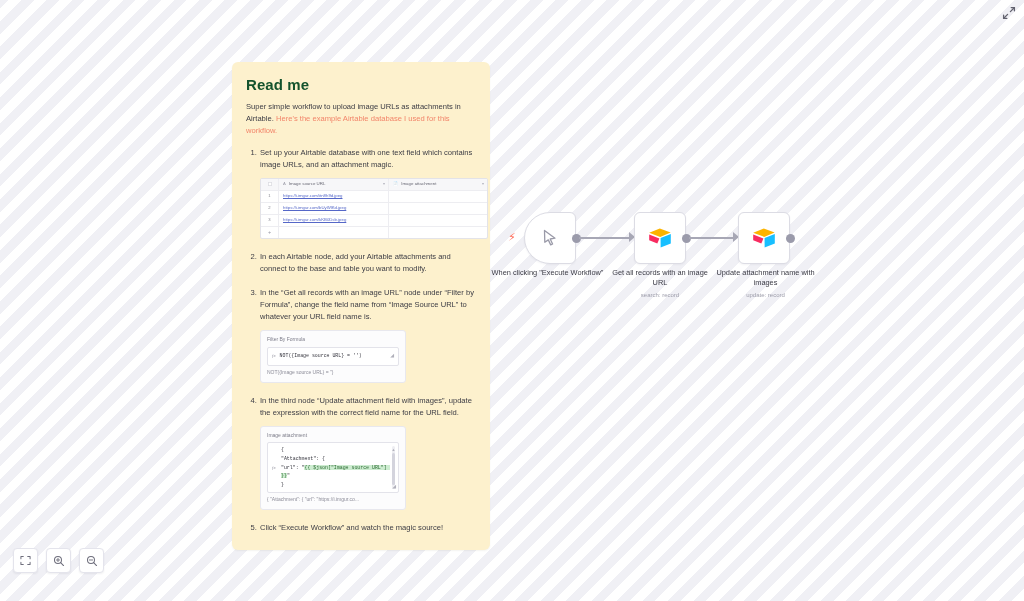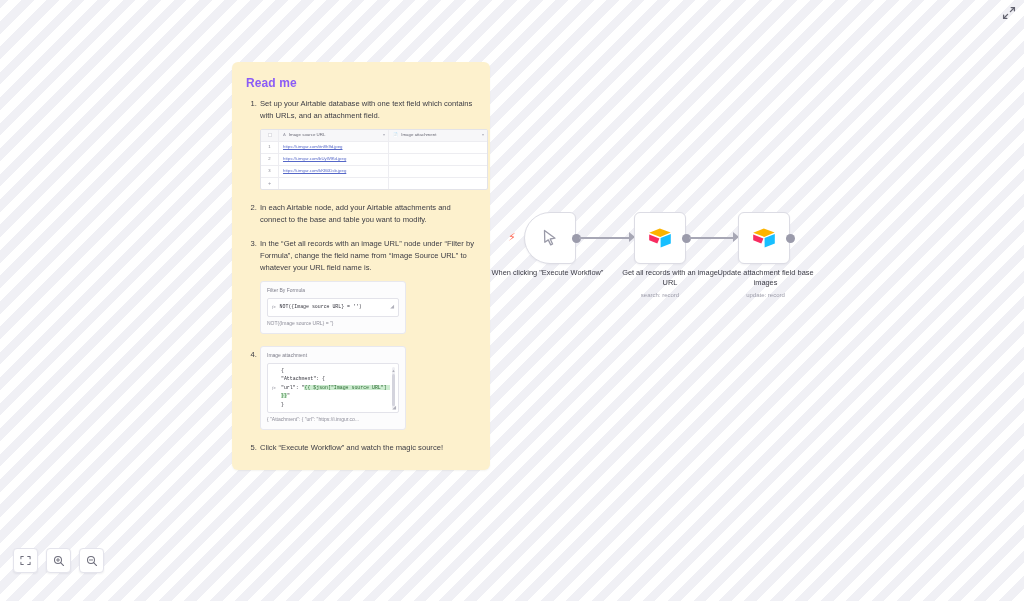--- a/index.html
+++ b/index.html
@@ -35,21 +35,21 @@
 
   
   .sticky{
     position:absolute;left:232px;top:62px;width:258px;
     background:#fdf1cd;border-radius:6px;
     padding:14px 14px 16px 14px;
     box-sizing:border-box;
     box-shadow:0 1px 2px rgba(70,60,20,.06);
   }
   .sticky h1{
-    margin:0 0 8px 0;font-size:12px;font-weight:700;color:#8b5cf6;
+    margin:0 0 8px 0;font-size:15px;font-weight:700;color:#14532d;
     letter-spacing:.1px;
   }
   .sticky p.intro{
     margin:0 0 10px 0;font-size:7.6px;line-height:1.58;color:#3c3c44;
   }
   .sticky p.intro a{color:#f2856a;text-decoration:none;}
   ol.steps{
     margin:0;padding:0 0 0 13px;list-style:decimal;
   }
   ol.steps>li{
@@ -143,21 +143,21 @@
   .w2{left:194px;width:46px;}
   .arw{position:absolute;top:32px;width:0;height:0;
        border-top:5px solid transparent;border-bottom:5px solid transparent;
        border-left:6px solid #a7a7b5;}
   .a1{left:134px;}
   .a2{left:238px;}
   .bolt{position:absolute;left:13px;top:32px;color:#ff6d5a;font-size:11px;line-height:1;}
   .nlabel{position:absolute;text-align:center;font-size:7.4px;line-height:1.32;
           color:#3b3b45;font-weight:400;}
   .l1{left:-5px;top:68px;width:115px;}
-  .l2{left:120px;top:68px;width:110px;}
+  .l2{left:110px;top:68px;width:110px;}
   .l3{left:213px;top:68px;width:115px;}
   .nsub{position:absolute;text-align:center;font-size:6px;color:#9d9daa;}
   .s2{left:110px;top:92px;width:110px;}
   .s3{left:213px;top:92px;width:115px;}
 </style>
 </head>
 <body>
 
 <div id="canvas">
 
@@ -167,25 +167,28 @@
       <path d="M6.8 14.4H3.6v-3.2" fill="none" stroke="#4a4a58" stroke-width="1.3" stroke-linecap="round"></path>
       <path d="M14.2 3.8L10.4 7.6" fill="none" stroke="#4a4a58" stroke-width="1.3" stroke-linecap="round"></path>
       <path d="M3.8 14.2l3.8-3.8" fill="none" stroke="#4a4a58" stroke-width="1.3" stroke-linecap="round"></path>
     </svg>
   </div>
 
   <div class="sticky">
 
     <h1>Read me</h1>
 
+    <p class="intro">
+      <span>Super simple workflow to upload image URLs as attachments in Airtable. </span><a href="#">Here's the example Airtable database I used for this workflow.</a>
+    </p>
 
     <ol class="steps">
 
       <li>
-        <span>Set up your Airtable database with one text field which contains with URLs, and an attachment field.</span>
+        <span>Set up your Airtable database with one text field which contains image URLs, and an attachment magic.</span>
 
         
         <div class="at-table">
           <div class="at-row at-head">
             <div class="c-check">
               <svg width="4" height="4" viewBox="0 0 8 8">
                   <rect x="0.5" y="0.5" width="7" height="7" rx="1" fill="#fff" stroke="#b8b8c2" stroke-width="1"></rect>
                 </svg>
             </div>
             <div class="c-a">
@@ -252,20 +255,21 @@
           <div class="fx-input">
             <span class="fx-sym">fx</span>
             <span class="fx-code">NOT({Image source URL} = '')</span>
             <span class="fx-corner">◢</span>
           </div>
           <div class="fx-result">NOT({Image source URL} = '')</div>
         </div>
       </li>
 
       <li>
+        <span>In the third node “Update attachment field with images”, update the expression with the correct field name for the URL field.</span>
 
         <div class="ex-block">
           <div class="fx-label">Image attachment</div>
           <div class="ex-body">
             <div class="ex-fx">fx</div>
             <div class="ex-code"><span>{</span><br><span>"Attachment": {</span><br><span>"url": "</span><span class="ex-hl">{{ $json["Image source URL"] }}</span><span>"</span><br><span>}</span></div>
             <div class="ex-scroll">
               <div class="ex-arrow">▲</div>
               <div class="ex-thumb"></div>
             </div>
@@ -311,21 +315,21 @@
         <path d="M2.2 5.8 L12.8 1.6 L23.6 5.6 L13.2 9.9 Z" fill="#fcb400"></path>
         <path d="M13.6 11.1 L23.8 6.9 L23.8 16.4 L13.6 20.6 Z" fill="#18bfff"></path>
         <path d="M2.2 7.6 L12.4 11.4 L10.3 16.5 L2.2 13.2 Z" fill="#f82b60"></path>
       </svg>
     </div>
     <div class="dot d3"></div>
 
     <div class="nlabel l1">When clicking "Execute Workflow"</div>
     <div class="nlabel l2">Get all records with an image URL</div>
     <div class="nsub s2">search: record</div>
-    <div class="nlabel l3">Update attachment field base images</div>
+    <div class="nlabel l3">Update attachment name with images</div>
     <div class="nsub s3">update: record</div>
   </div>
 
   <div class="zoom-bar">
     <div class="zoom-btn">
       <svg width="11" height="11" viewBox="0 0 12 12">
         <path d="M1 4V1.6h2.6M11 4V1.6H8.4M1 8v2.4h2.6M11 8v2.4H8.4" fill="none" stroke="#6e6e7c" stroke-width="1.1" stroke-linecap="round" stroke-linejoin="round"></path>
       </svg>
     </div>
     <div class="zoom-btn">

